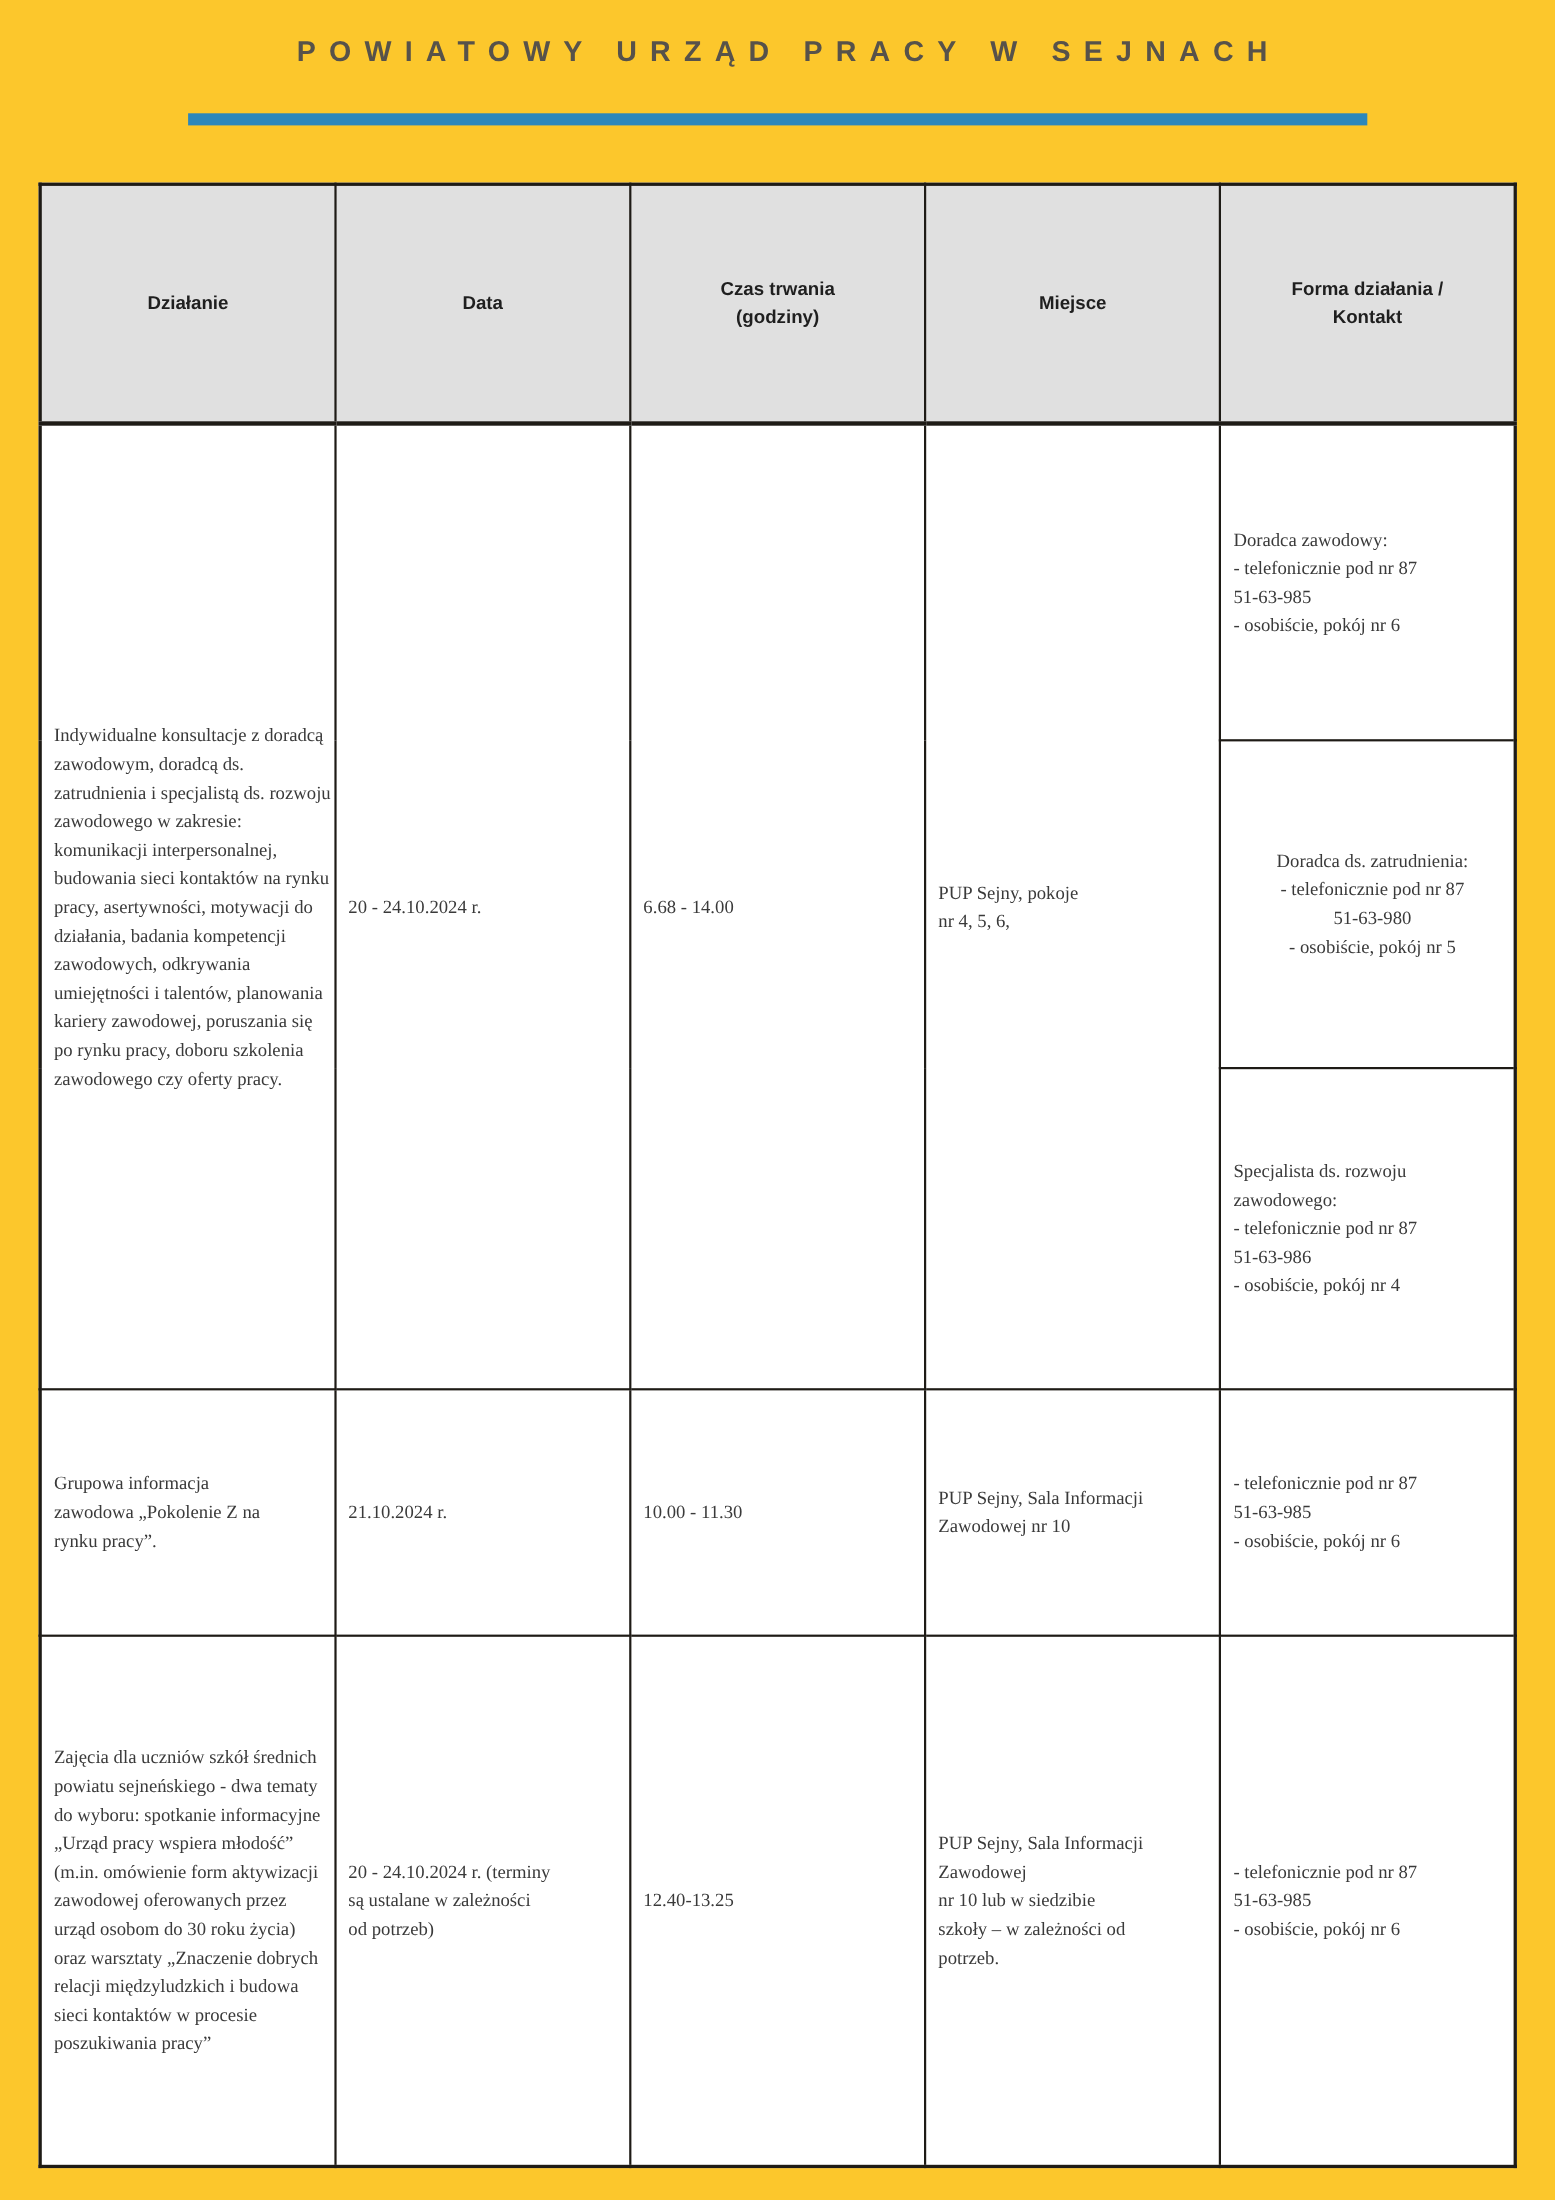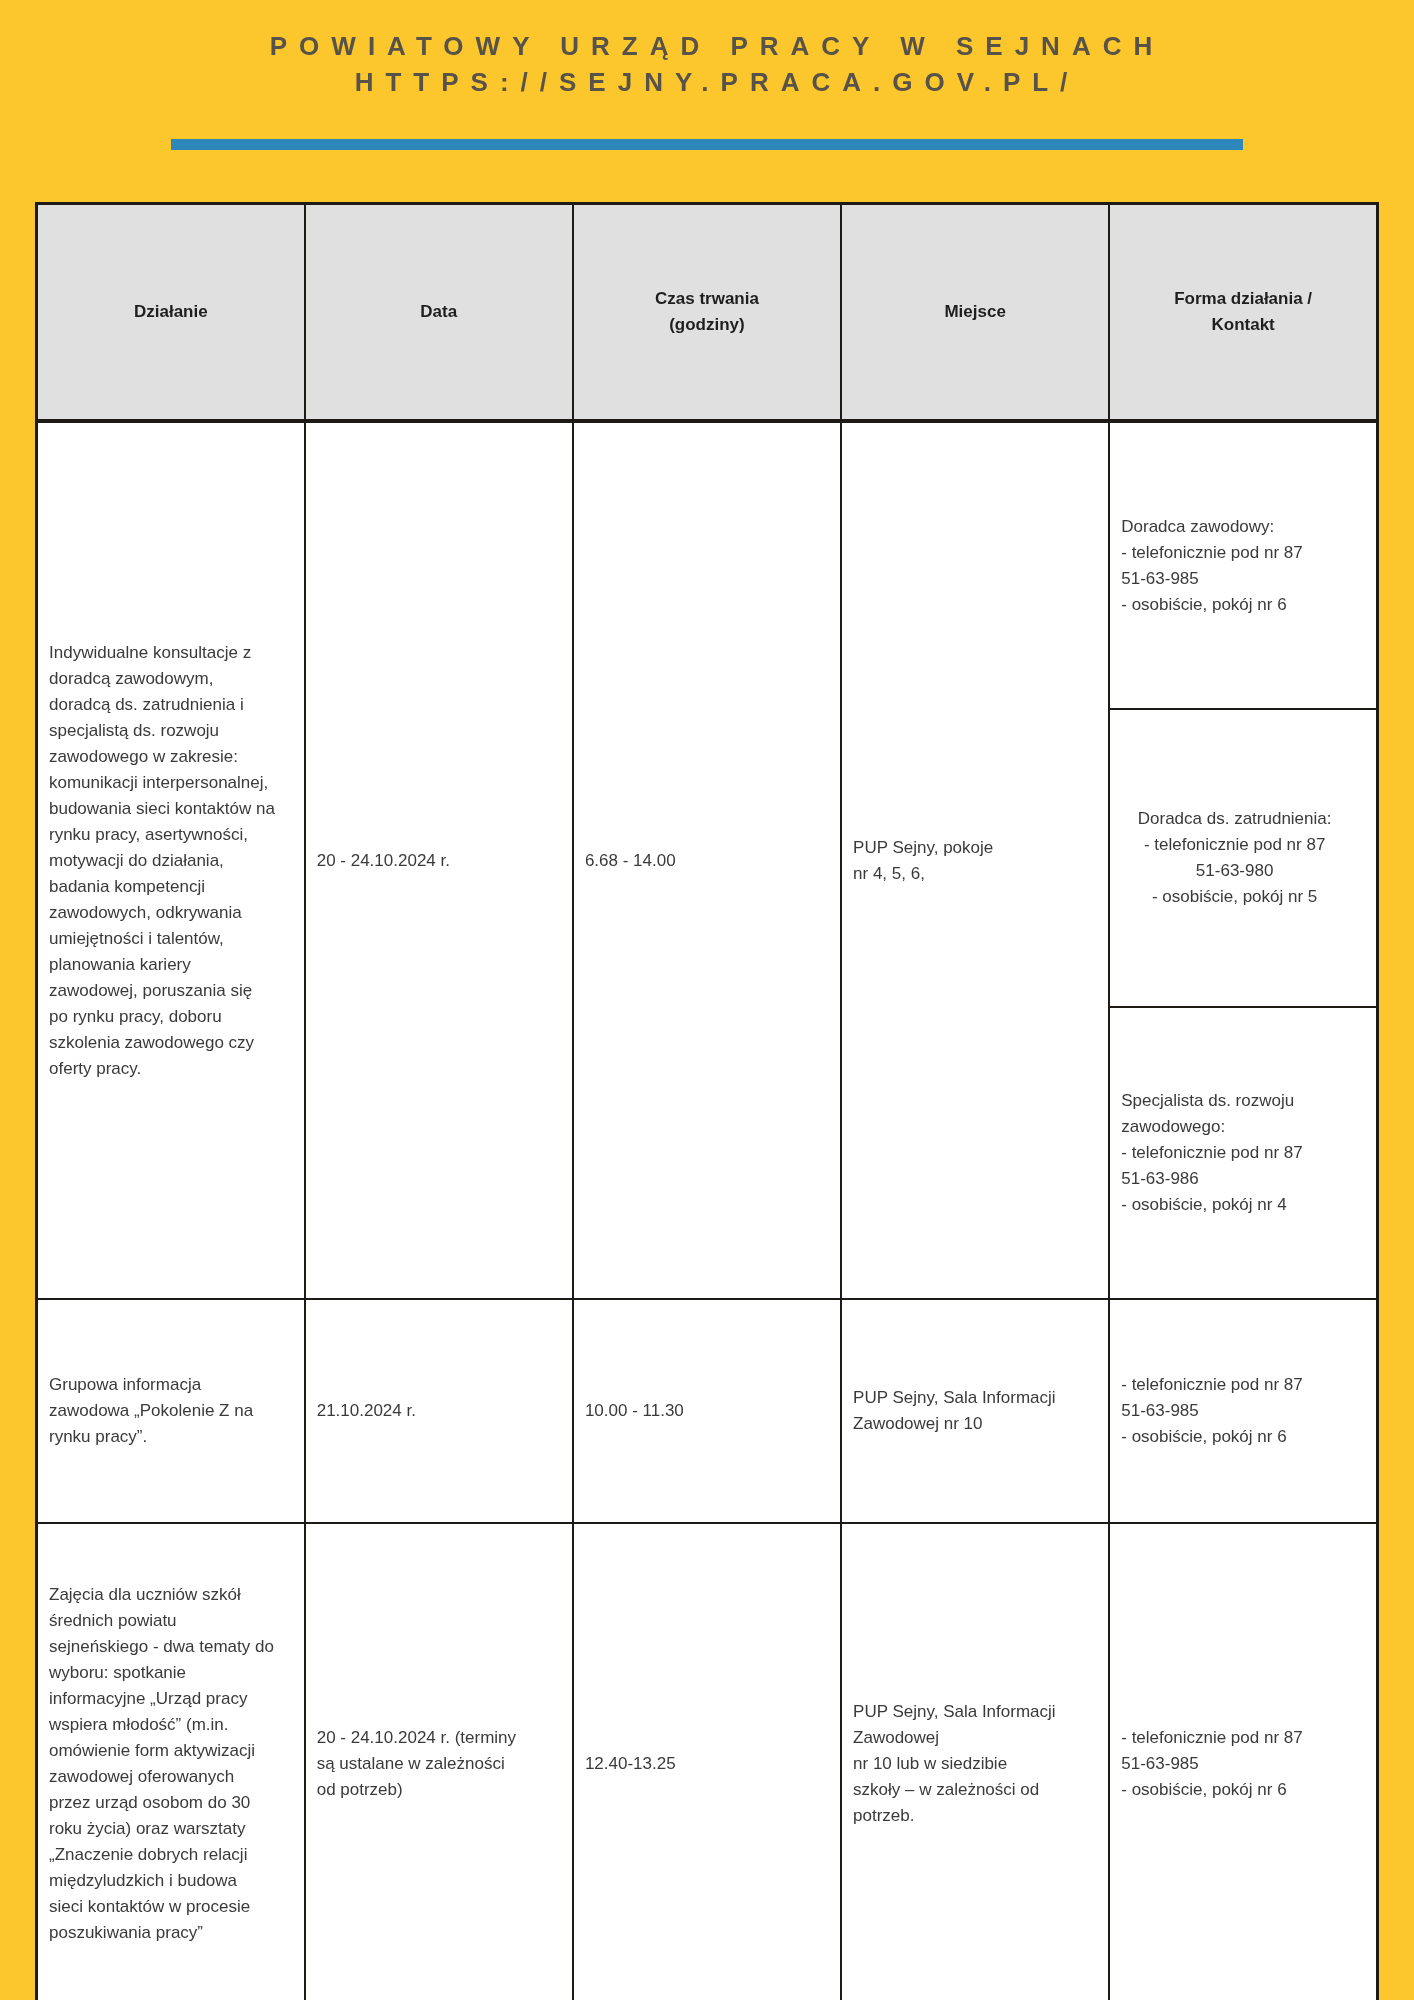--- a/index.html
+++ b/index.html
@@ -51,35 +51,35 @@
     padding: 4px 10px;
   }
   table.schedule td {
     border: 2px solid #1E1B16;
     font-size: 17px;
     color: #3A3A3A;
     line-height: 26px;
     vertical-align: middle;
     text-align: left;
     white-space: pre-line;
-    padding: 8px 28px 8px 11px;
+    padding: 8px 2px 8px 11px;
     overflow: hidden;
+    font-family: Liberation Serif, serif;
   }
   tr.r1a > td.contact { height: 269px; }
   tr.r1b > td.contact { height: 280px; text-align: center; }
   tr.r1c > td.contact { height: 274px; }
   tr.r2 > td { height: 206px; }
   tr.r3 > td { height: 464px; }
 </style>
 </head>
 <body>
 
 <div class="page-header">
   <div>POWIATOWY URZĄD PRACY W SEJNACH</div>
-  <div>HTTPS://SEJNY.PRACA.GOV.PL/</div>
 </div>
 
 <div class="divider"></div>
 
 <table class="schedule">
   <colgroup>
     <col>
       <col>
       <col>
       <col>

